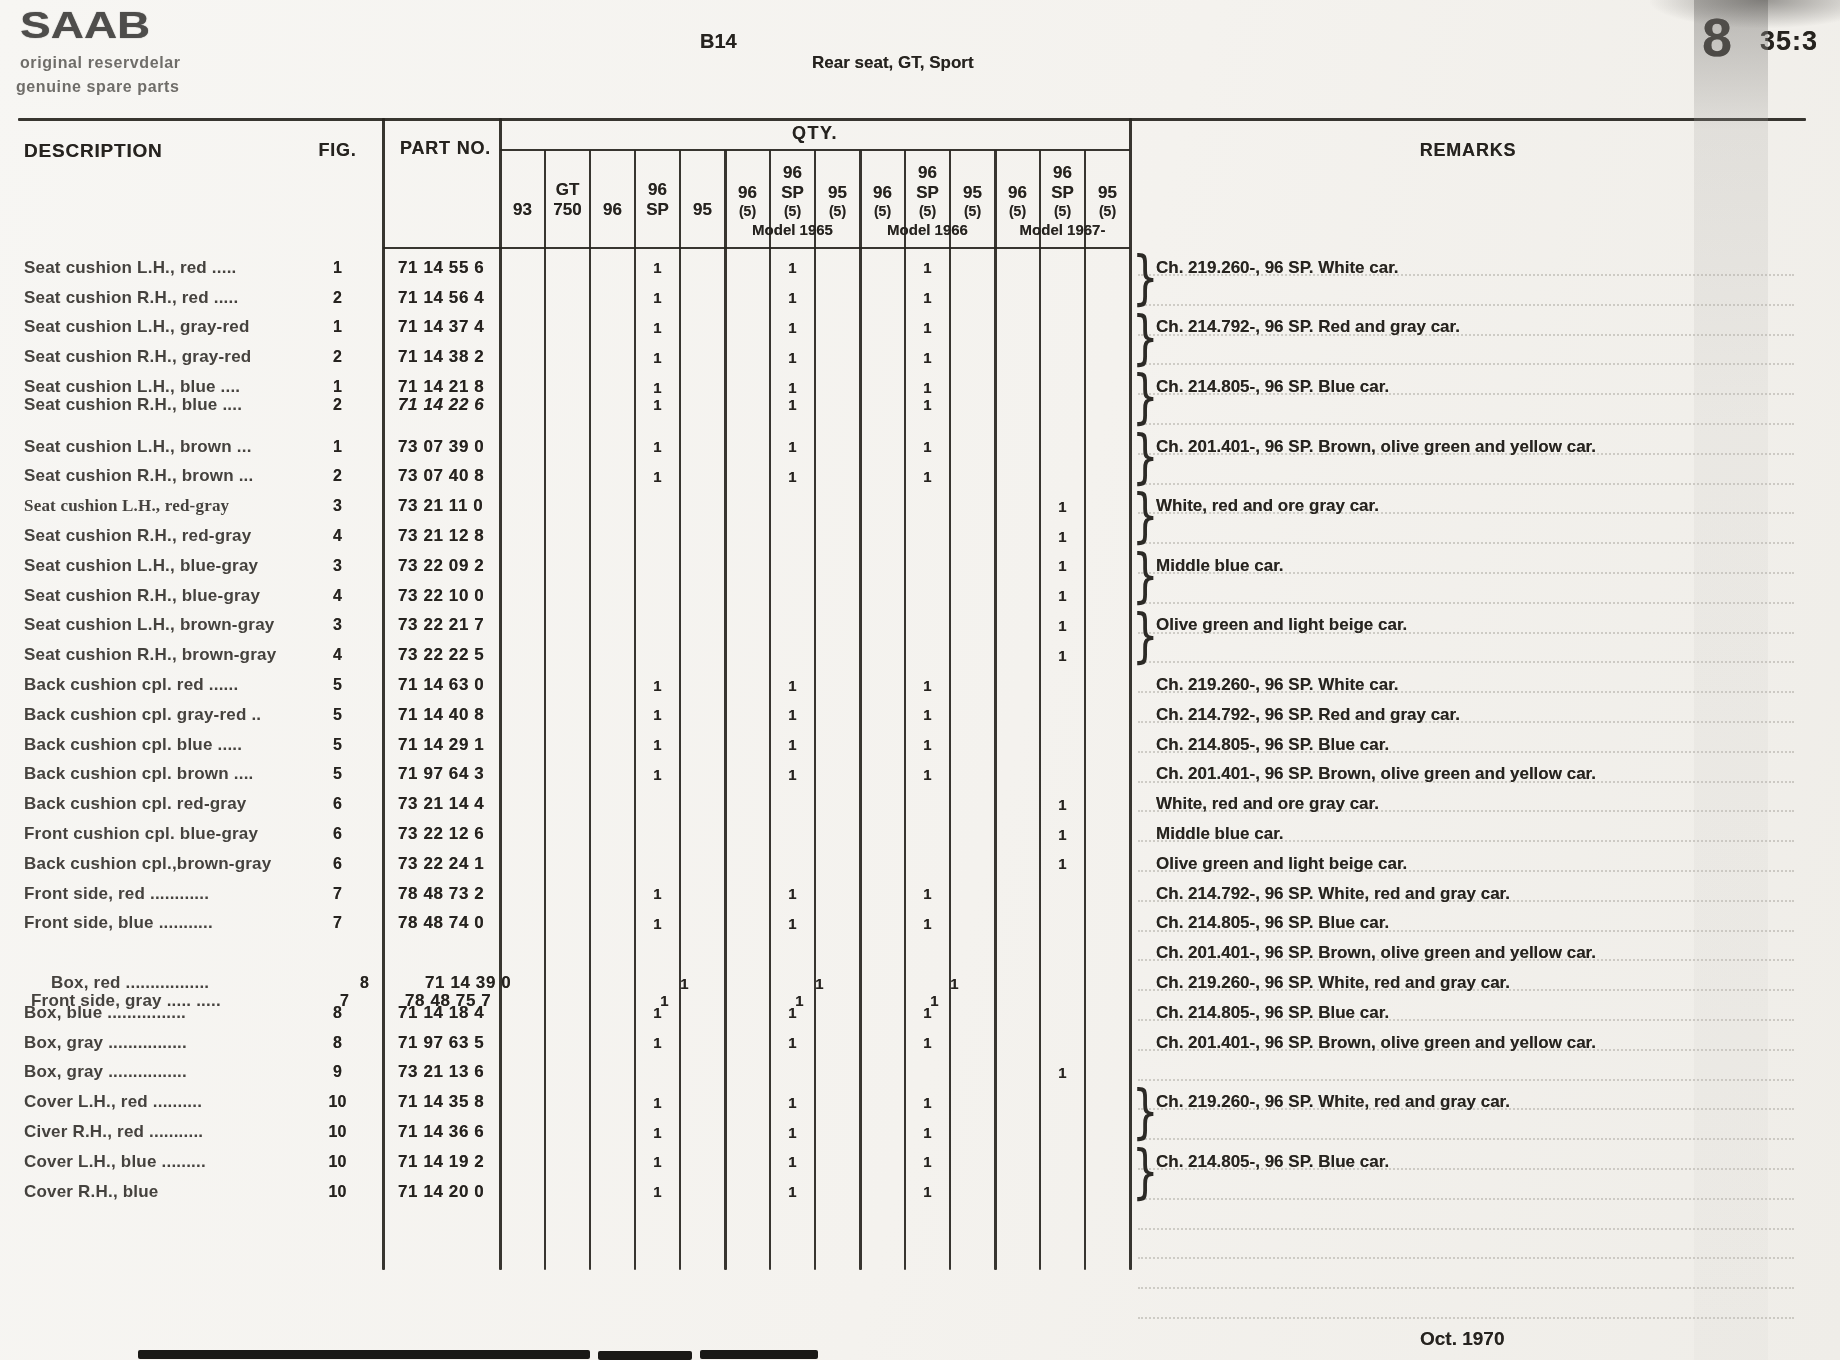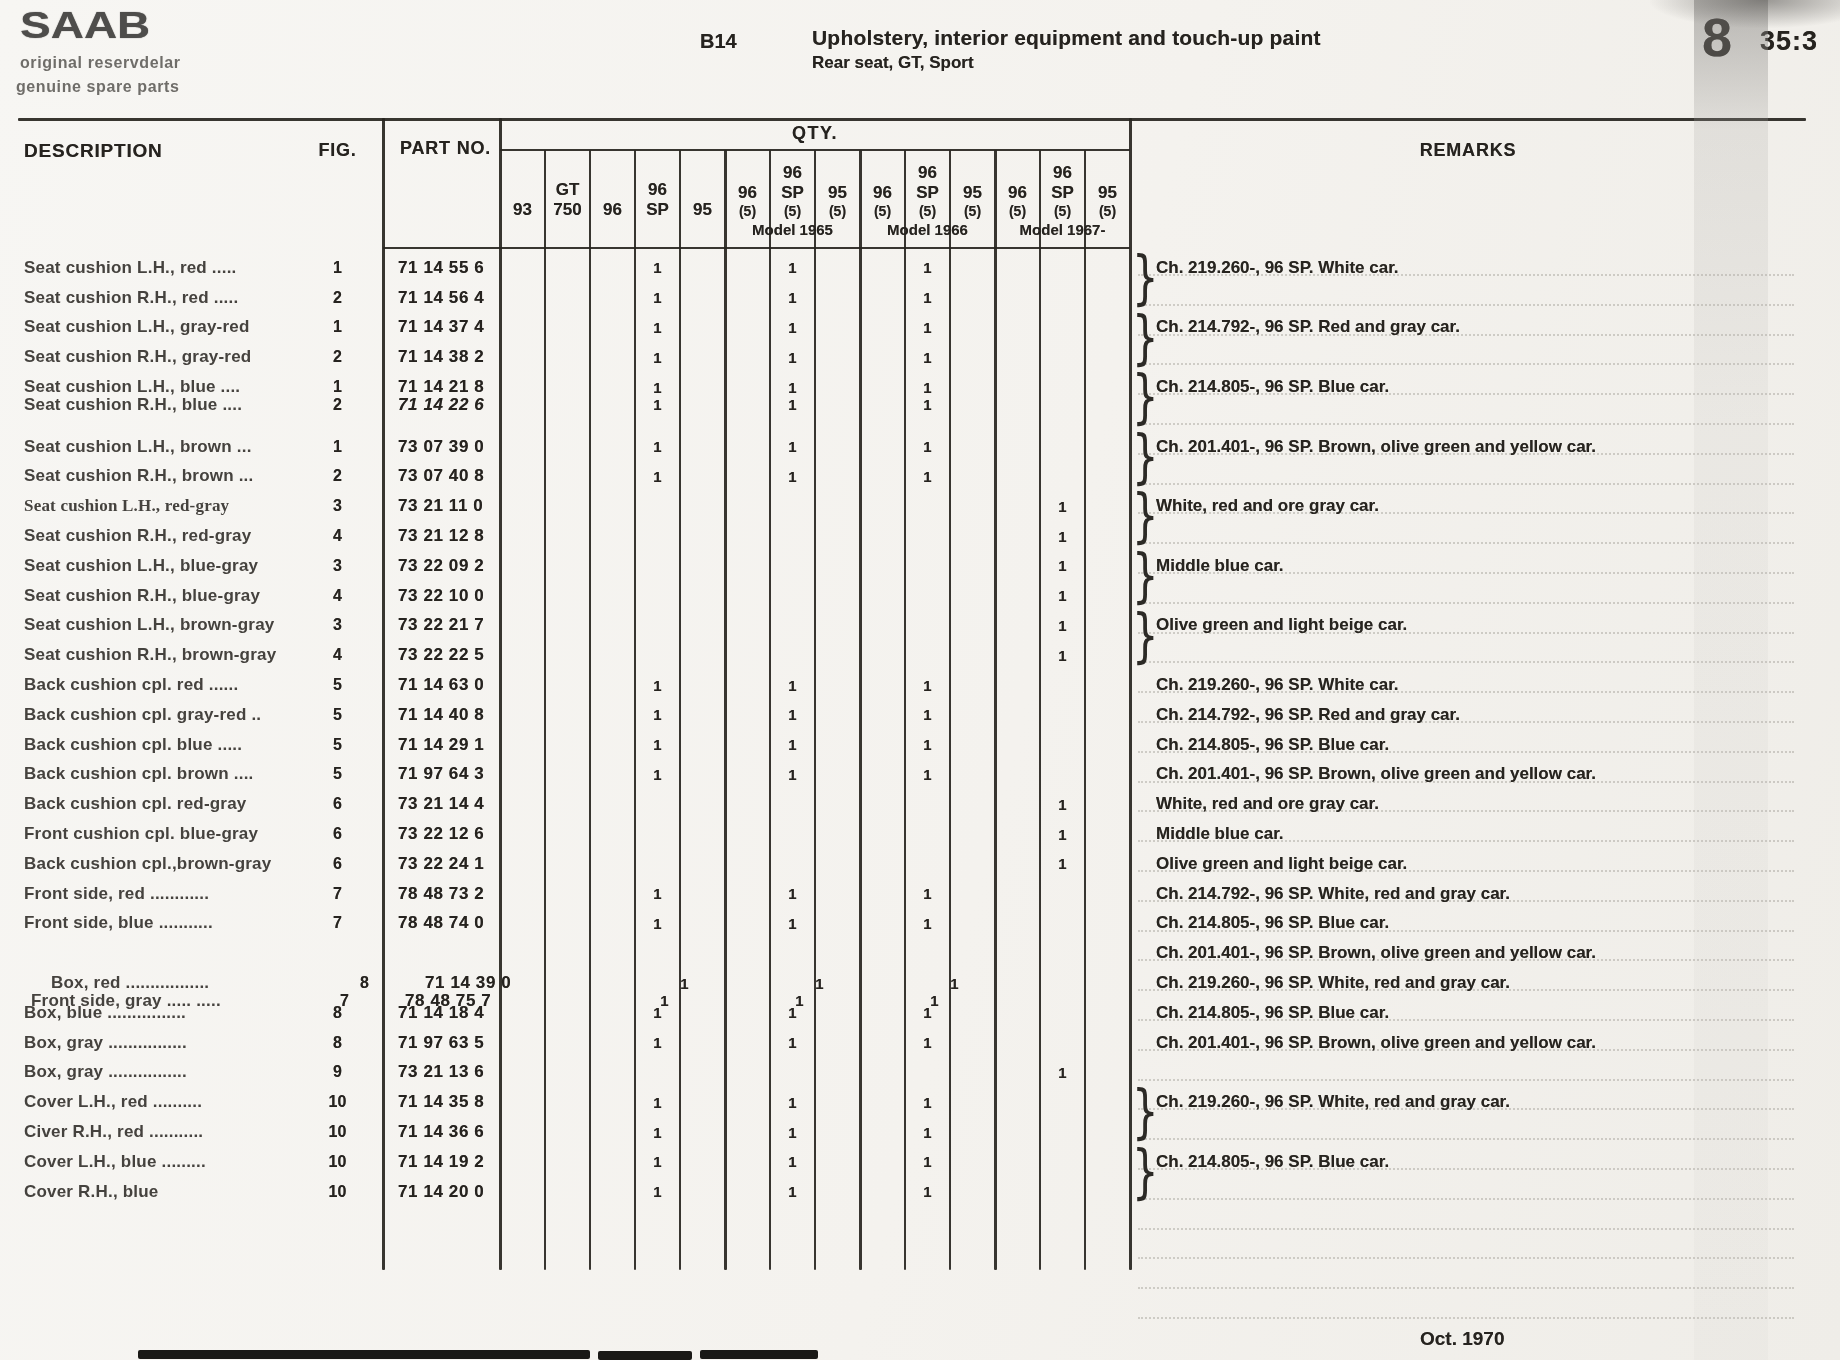--- a/index.html
+++ b/index.html
@@ -59,21 +59,20 @@
 </head>
 <body>
 
 <div class="page">
 
   <div class="abs logo">SAAB</div>
   <div class="abs brand-sub" style="left:20px;top:54px;">original reservdelar</div>
   <div class="abs brand-sub" style="left:16px;top:78px;">genuine spare parts</div>
 
   <div class="abs hdr-code ink">B14</div>
-  <div class="abs hdr-title ink">Upholstery, interior equipment and touch-up paint</div>
   <div class="abs hdr-sub ink">Rear seat, GT, Sport</div>
   <div class="abs pg-big ink">8</div>
   <div class="abs pg-small ink">35:3</div>
 
   <div class="abs tbl">
     <div class="abs col-head ink" style="left:6px;top:22px;font-size:19px;">DESCRIPTION</div>
     <div class="abs col-head ink" style="left:287px;top:22px;width:65px;text-align:center;">FIG.</div>
     <div class="abs col-head ink" style="left:382px;top:20px;">PART NO.</div>
     <div class="abs col-head ink" style="left:1112px;top:22px;width:676px;text-align:center;">REMARKS</div>
     <div class="abs col-head ink" style="left:482px;top:5px;width:630px;text-align:center;letter-spacing:1.5px;">QTY.</div>

